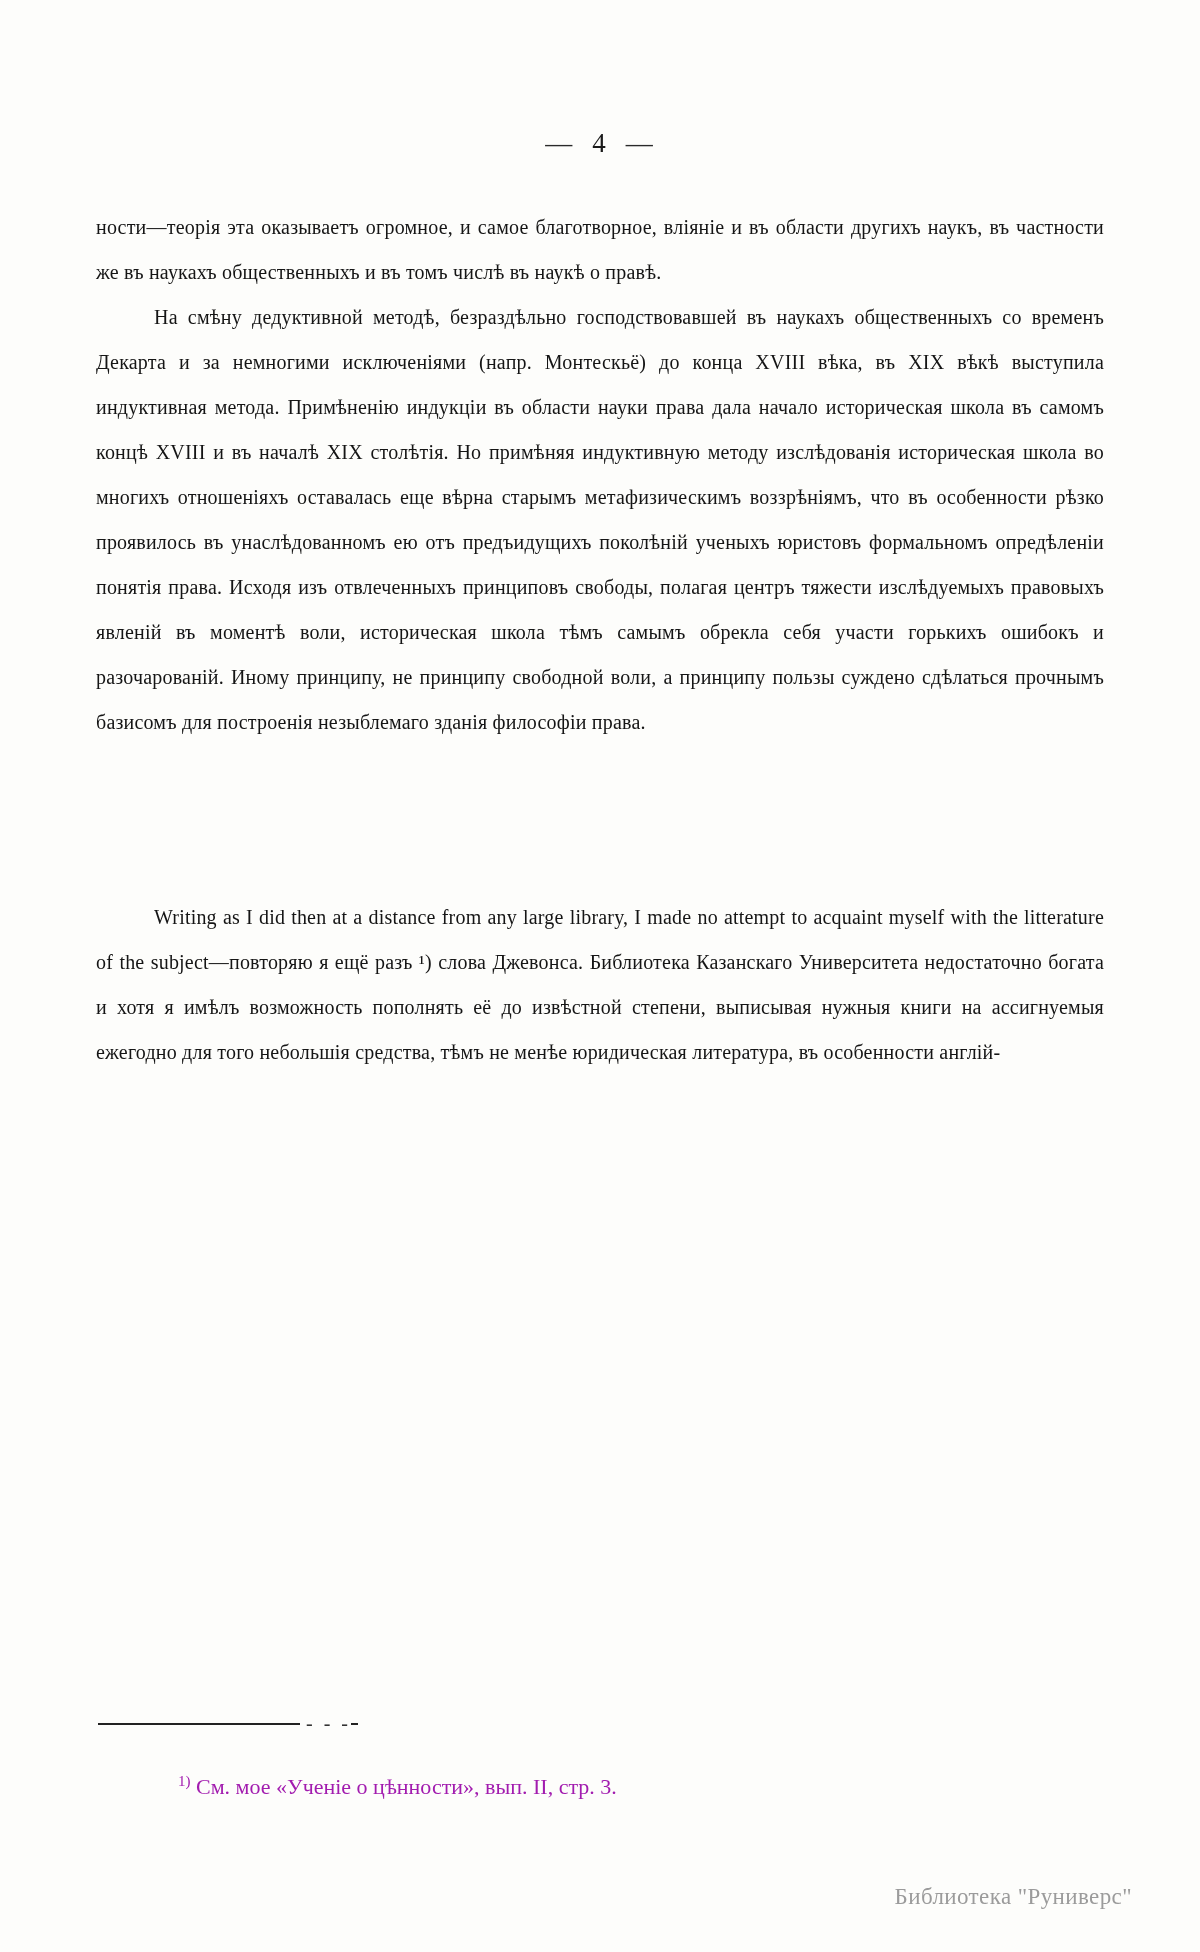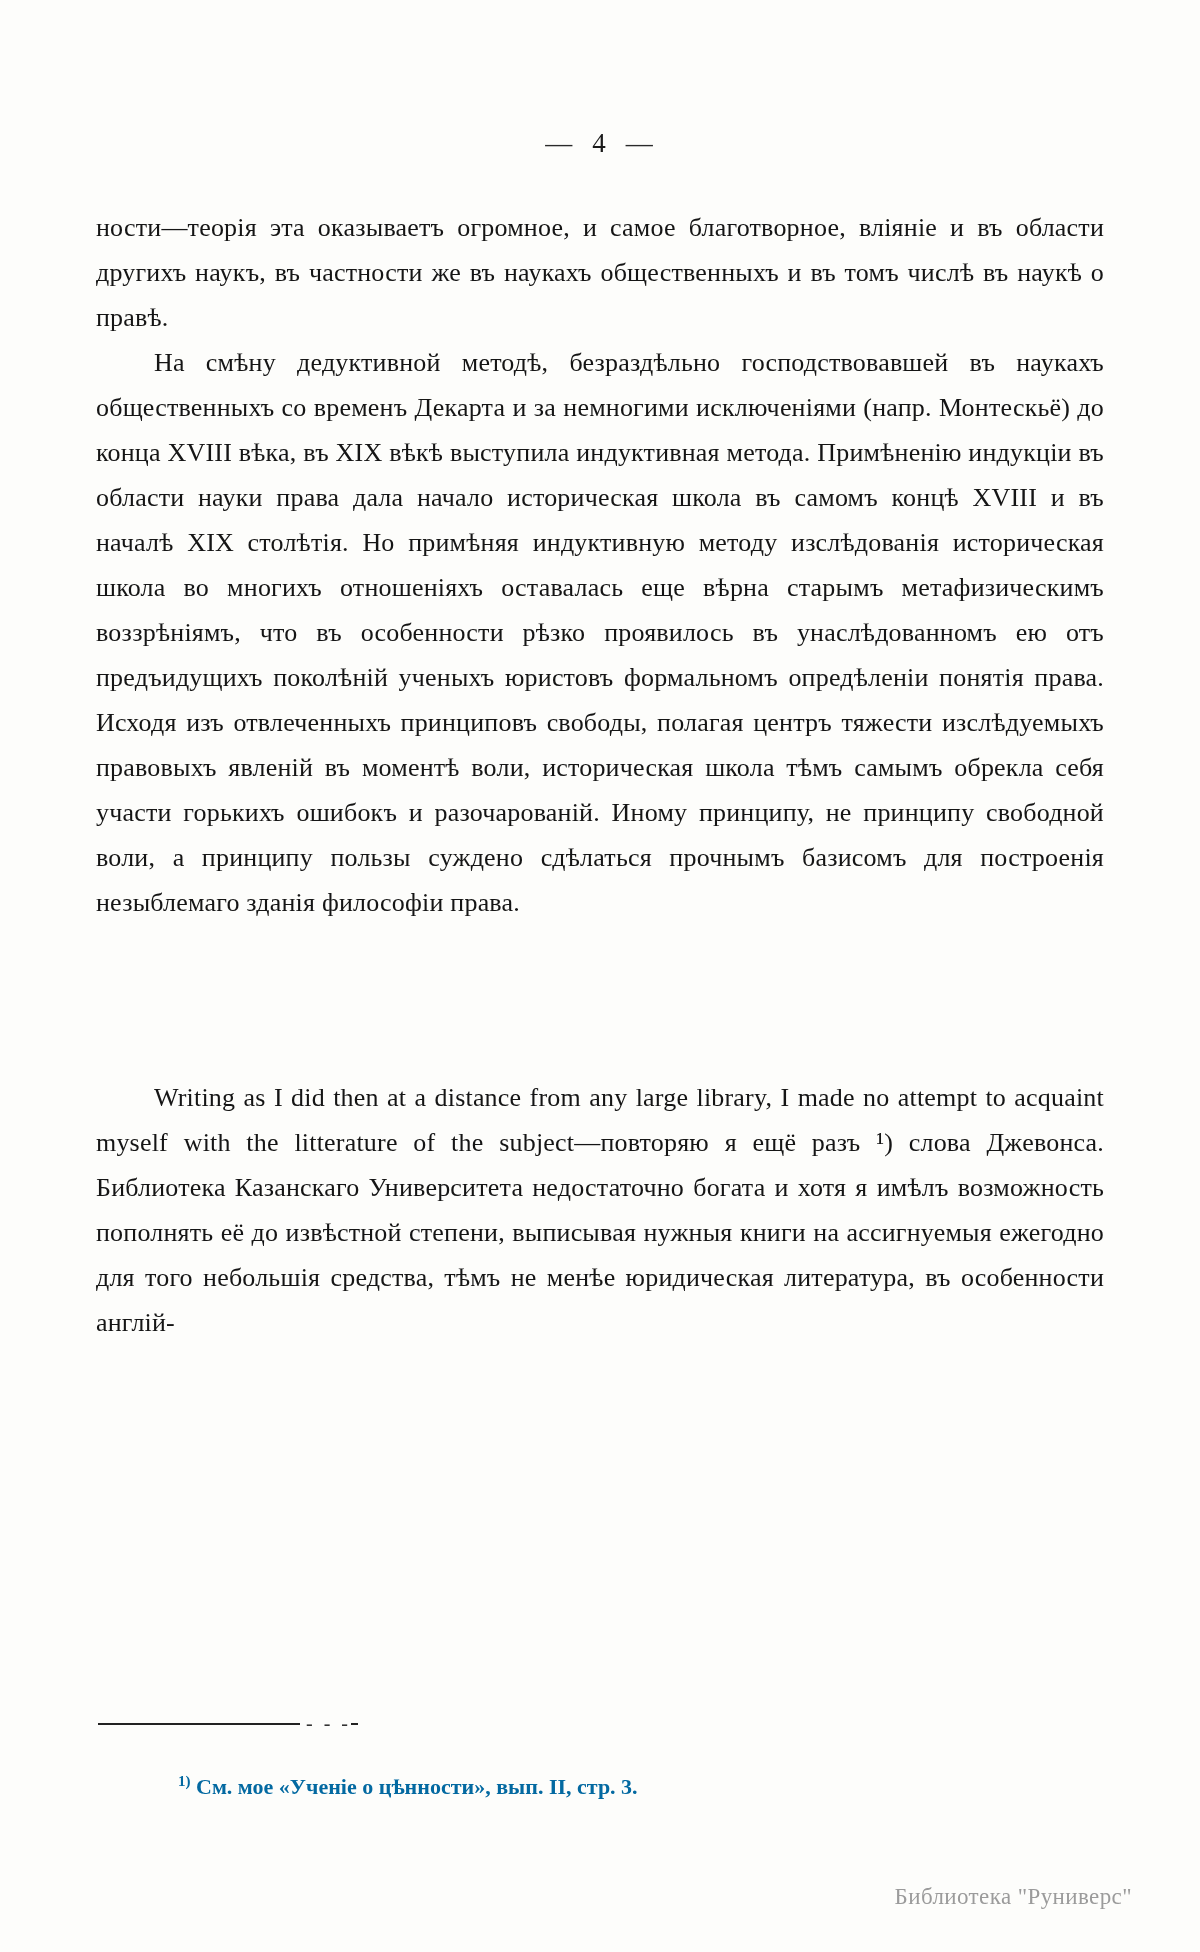--- a/index.html
+++ b/index.html
@@ -33,21 +33,21 @@
     color: #2a2a2a;
   }
   .content {
     position: absolute;
     top: 205px;
     left: 96px;
     width: 1008px;
   }
   p.para {
     margin: 0;
-    font-size: 26px;
+    font-size: 20px;
     line-height: 45px;
     text-align: justify;
     text-justify: inter-word;
     color: #151515;
     letter-spacing: 0.2px;
   }
   p.indent {
     text-indent: 58px;
   }
   .block-gap { height: 150px; }
@@ -69,23 +69,22 @@
     background: #fdfdfb;
     padding-left: 6px;
   }
   .footnote {
     position: absolute;
     left: 96px;
     top: 1765px;
     width: 1008px;
     font-size: 22px;
     line-height: 32px;
-    color: #0369a1;
+    color: #a21caf;
     text-indent: 82px;
-    font-weight: bold;
   }
   .footnote sup {
     font-size: 15px;
     vertical-align: super;
   }
   .watermark {
     position: absolute;
     right: 68px;
     bottom: 42px;
     font-size: 23px;

